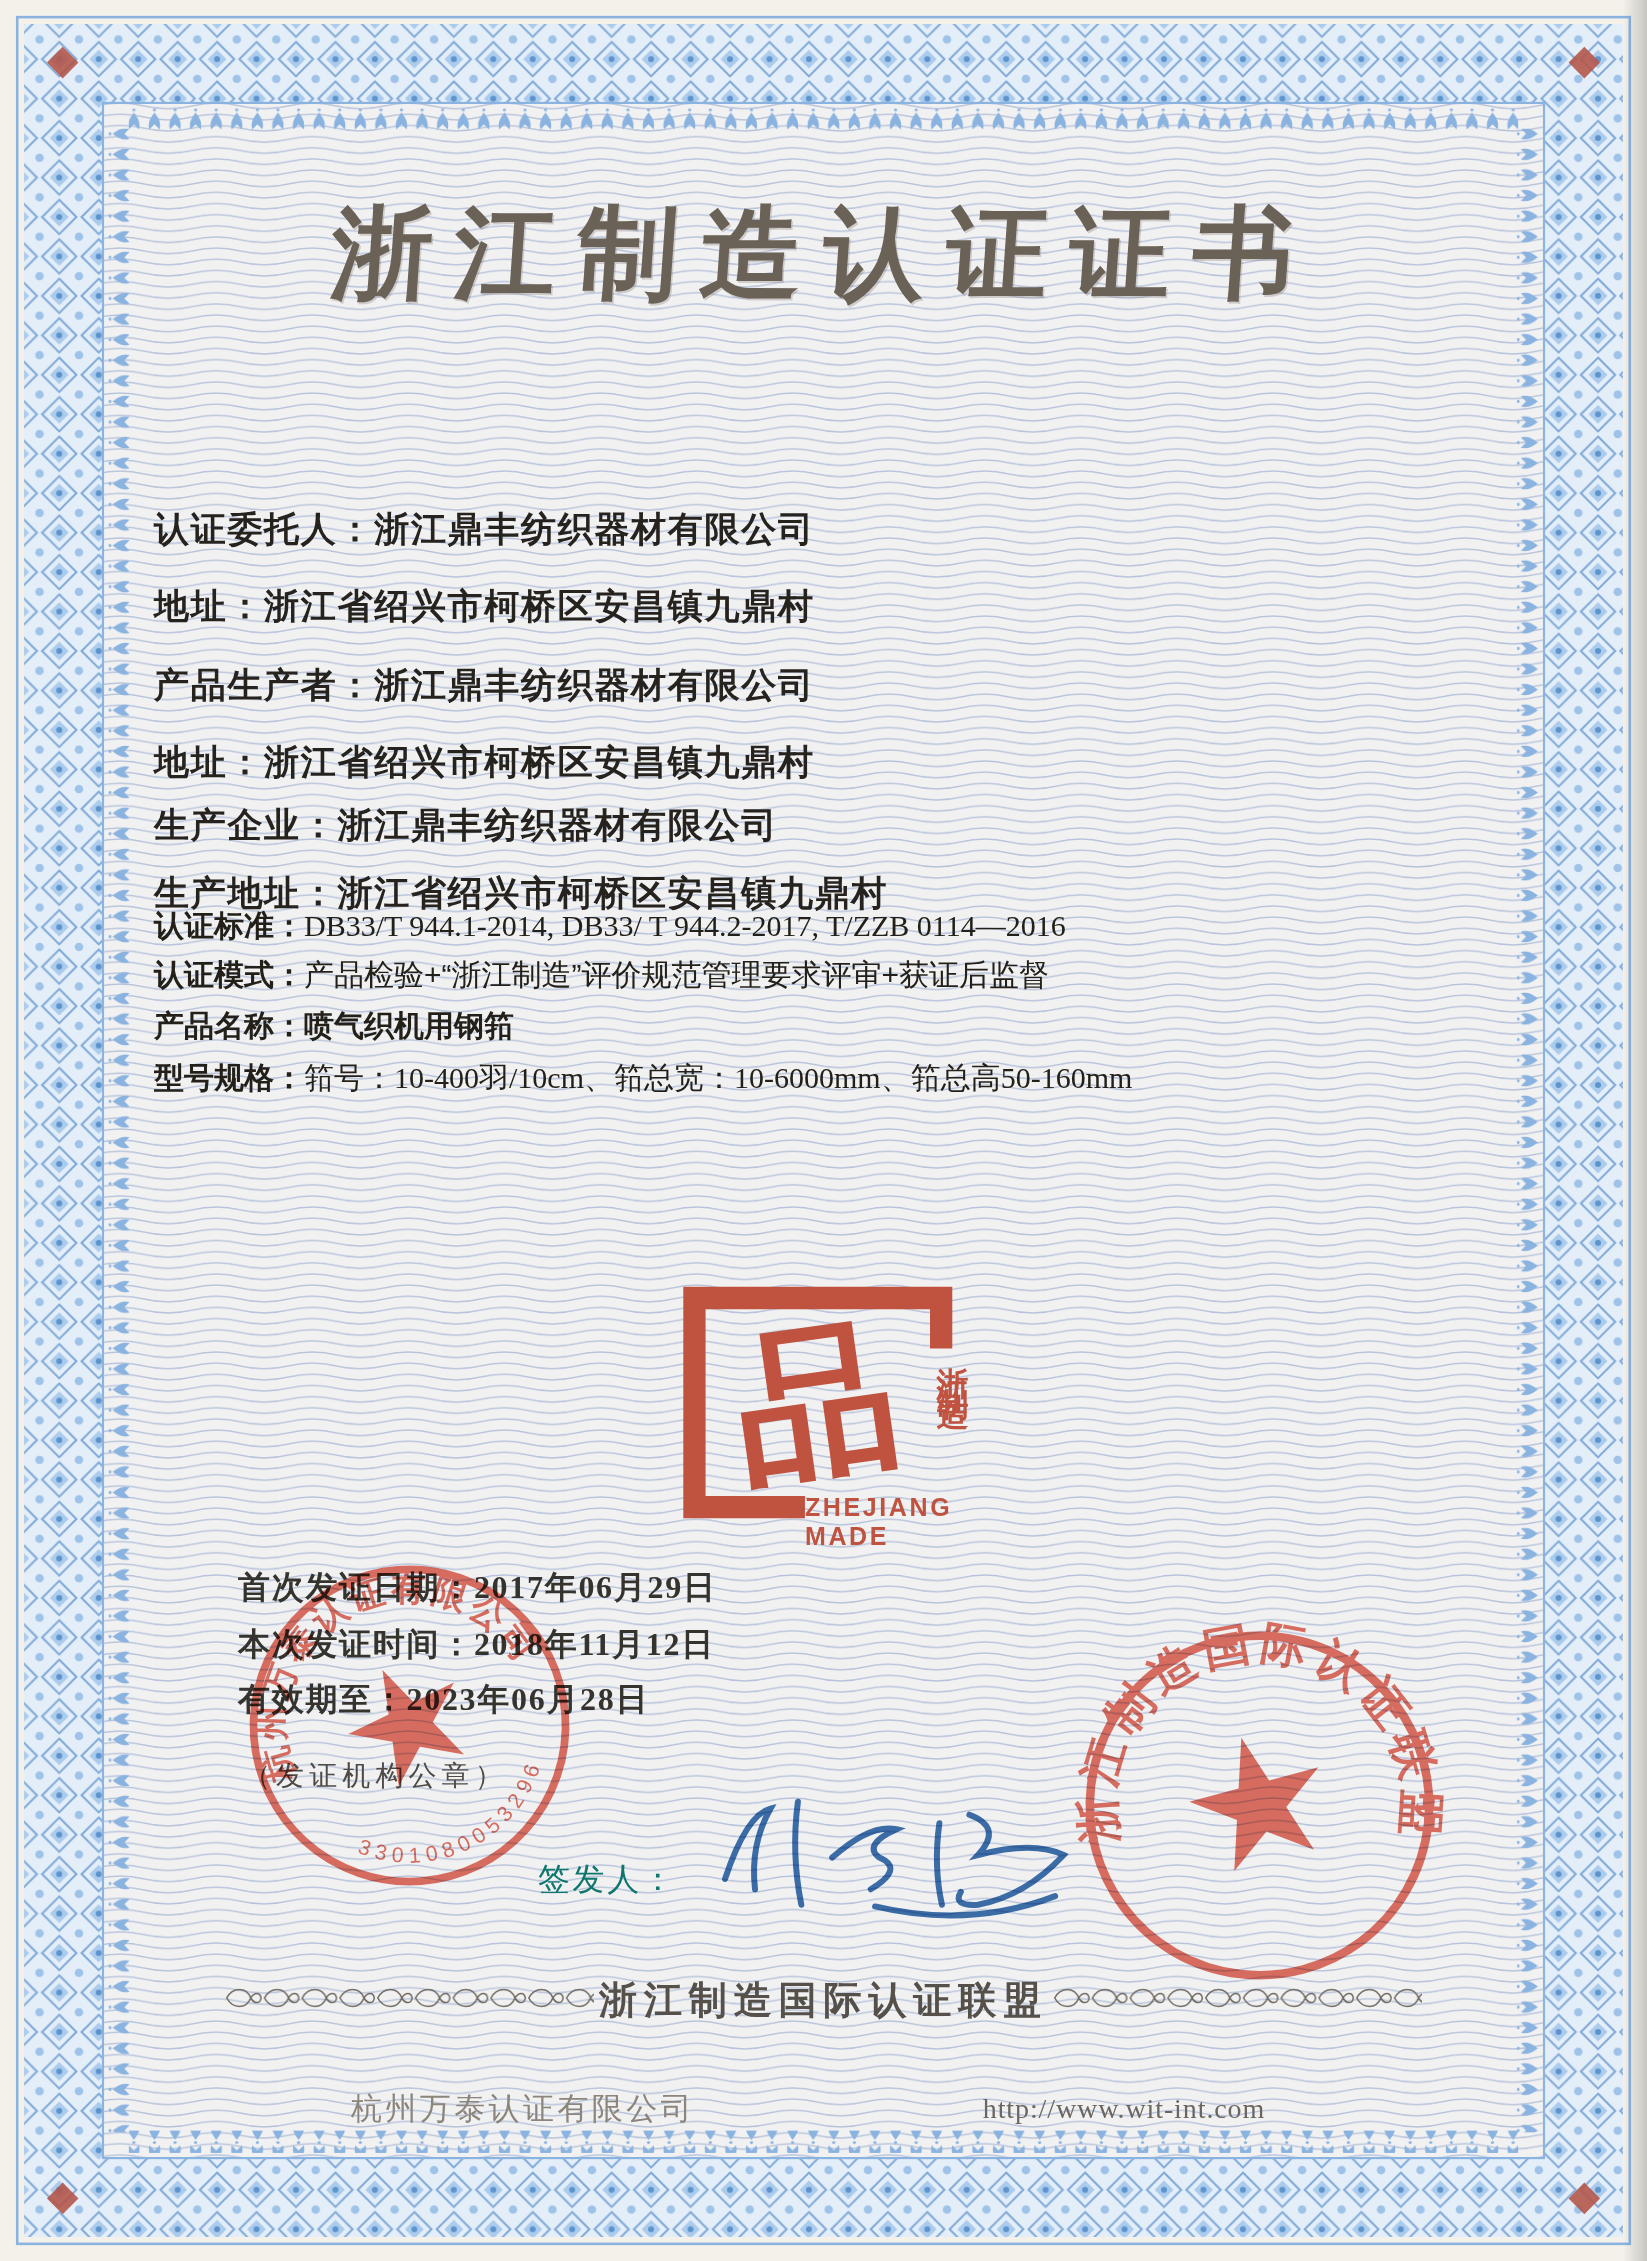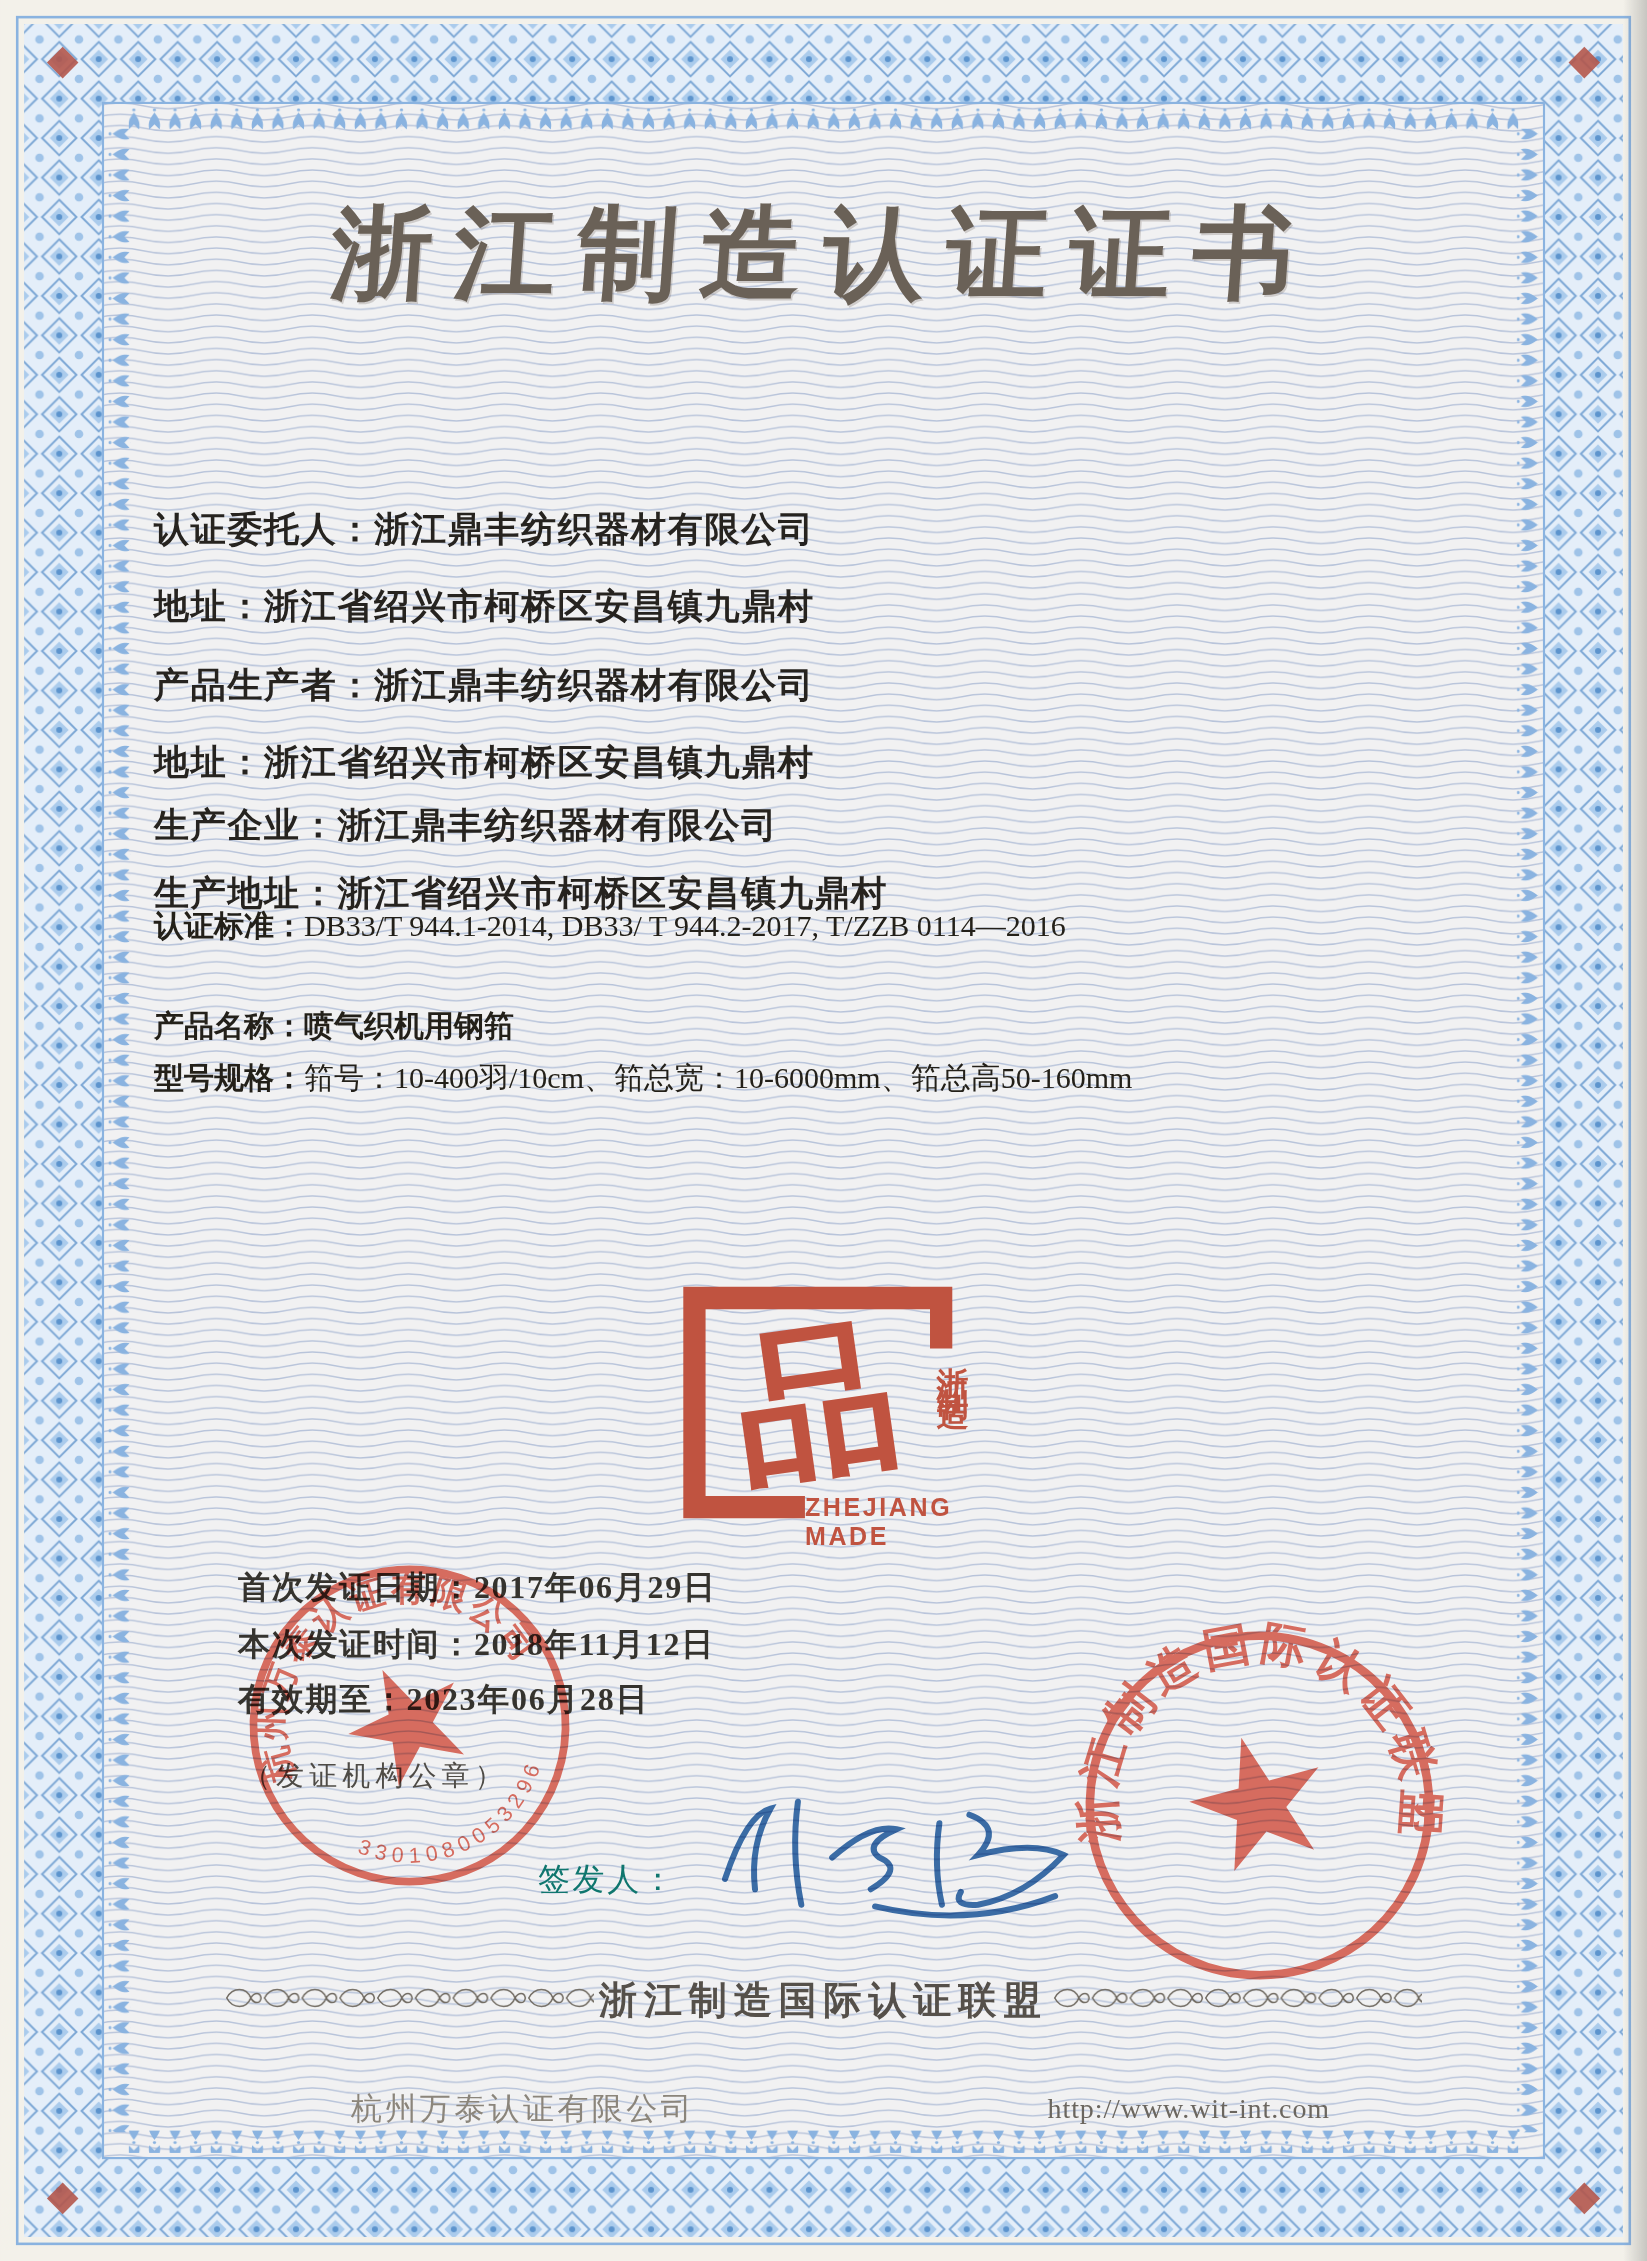--- a/index.html
+++ b/index.html
@@ -27,21 +27,21 @@
   .logo .caption{position:absolute;left:129px;top:213px;font-size:25px;font-weight:700;
                  letter-spacing:2.6px;color:#c05340;
                  font-family:"Liberation Sans","DejaVu Sans",sans-serif;}
   .daterow{left:238px;font-size:32px;font-weight:600;color:#35332e;letter-spacing:1.7px;white-space:nowrap;}
   .sealnote{left:243px;top:1757px;font-size:28px;color:#4e4b46;letter-spacing:5.1px;}
   .signer{left:538px;top:1858px;font-size:32px;color:#0f766e;letter-spacing:2.6px;}
   .f-alliance{left:0;right:0;top:1975px;text-align:center;font-size:38px;font-weight:700;
               letter-spacing:6.9px;color:#55504a;
               font-family:"Liberation Sans","DejaVu Sans",sans-serif;}
   .f-issuer{left:283px;top:2088px;width:480px;text-align:center;font-size:31px;color:#8b857b;letter-spacing:3.4px;}
-  .f-url{left:918px;top:2093px;width:412px;text-align:right;font-size:28px;color:#6b665f;letter-spacing:0.9px;}
+  .f-url{left:918px;top:2093px;width:412px;text-align:center;font-size:28px;color:#6b665f;letter-spacing:0.9px;}
   .seal{mix-blend-mode:multiply;}
   .sig{mix-blend-mode:multiply;}
   .scan-shadow{right:0;top:0;width:24px;height:100%;
                background:linear-gradient(to right,rgba(90,90,90,0),rgba(90,90,90,.28));}
 </style>
 </head>
 <body>
 
 <div class="page">
 
@@ -104,20 +104,21 @@
 
 
   <div class="abs frow" style="top:460px"><span>认证委托人：</span><span>浙江鼎丰纺织器材有限公司</span></div>
   <div class="abs frow" style="top:537px"><span>地址：</span><span>浙江省绍兴市柯桥区安昌镇九鼎村</span></div>
   <div class="abs frow" style="top:616px"><span>产品生产者：</span><span>浙江鼎丰纺织器材有限公司</span></div>
   <div class="abs frow" style="top:693px"><span>地址：</span><span>浙江省绍兴市柯桥区安昌镇九鼎村</span></div>
   <div class="abs frow" style="top:756px"><span>生产企业：</span><span>浙江鼎丰纺织器材有限公司</span></div>
   <div class="abs frow" style="top:824px"><span>生产地址：</span><span>浙江省绍兴市柯桥区安昌镇九鼎村</span></div>
 
   <div class="abs drow" style="top:906px"><span class="dlab">认证标准：</span><span class="v-serif">DB33/T 944.1-2014, DB33/ T 944.2-2017, T/ZZB 0114—2016</span></div>
+  <div class="abs drow" style="top:955px"><span class="dlab">认证模式：</span><span class="v-sans">产品检验+“浙江制造”评价规范管理要求评审+获证后监督</span></div>
   <div class="abs drow" style="top:1006px"><span class="dlab">产品名称：</span><span class="v-sansb">喷气织机用钢筘</span></div>
   <div class="abs drow" style="top:1058px"><span class="dlab">型号规格：</span><span class="v-serif">筘号：10-400羽/10cm、筘总宽：10-6000mm、筘总高50-160mm</span></div>
 
 
   <div class="abs logo">
     <svg width="299" height="257" viewBox="0 0 348 300">
       <path d="M8 8 H322 V80 H296 V34 H34 V252 H150 V278 H8 Z" fill="#c05340"></path>
       <text x="165" y="208" font-size="190" font-weight="bold" fill="#c05340" font-family="Liberation Serif, DejaVu Serif, serif" text-anchor="middle" transform="rotate(-8 165 160)">品</text>
     </svg>
     <div class="vtext">浙江制造</div>

